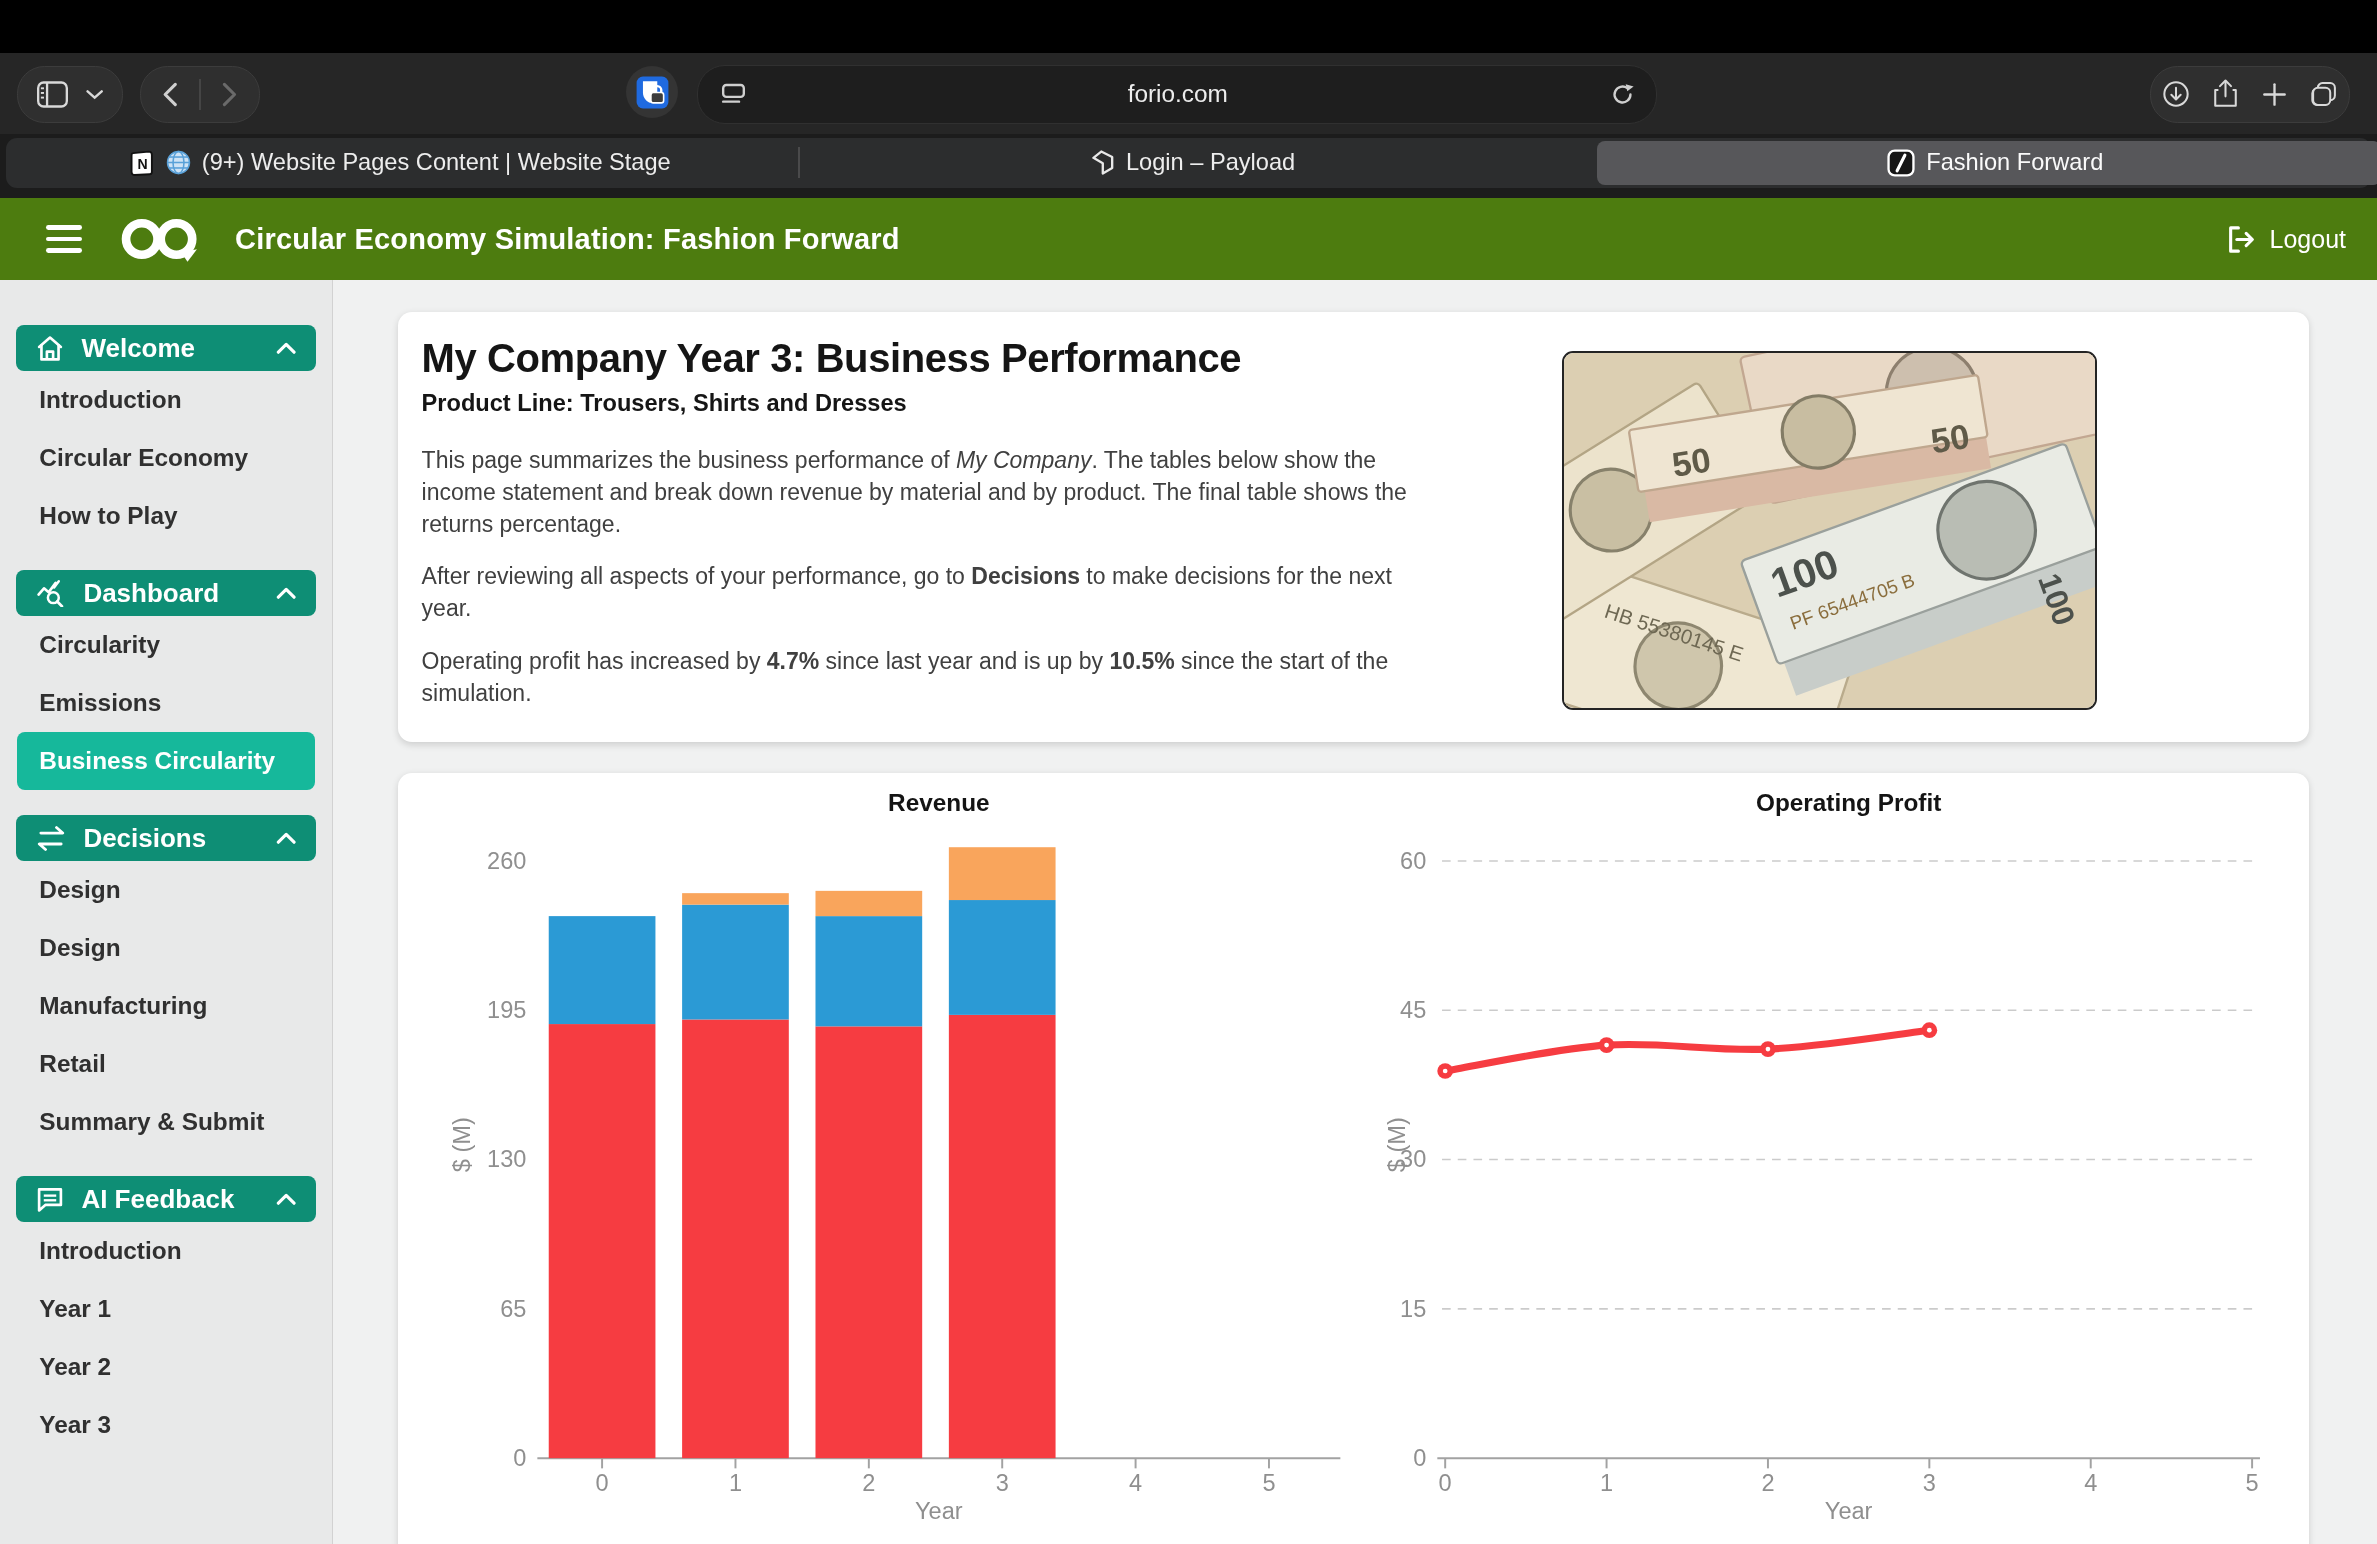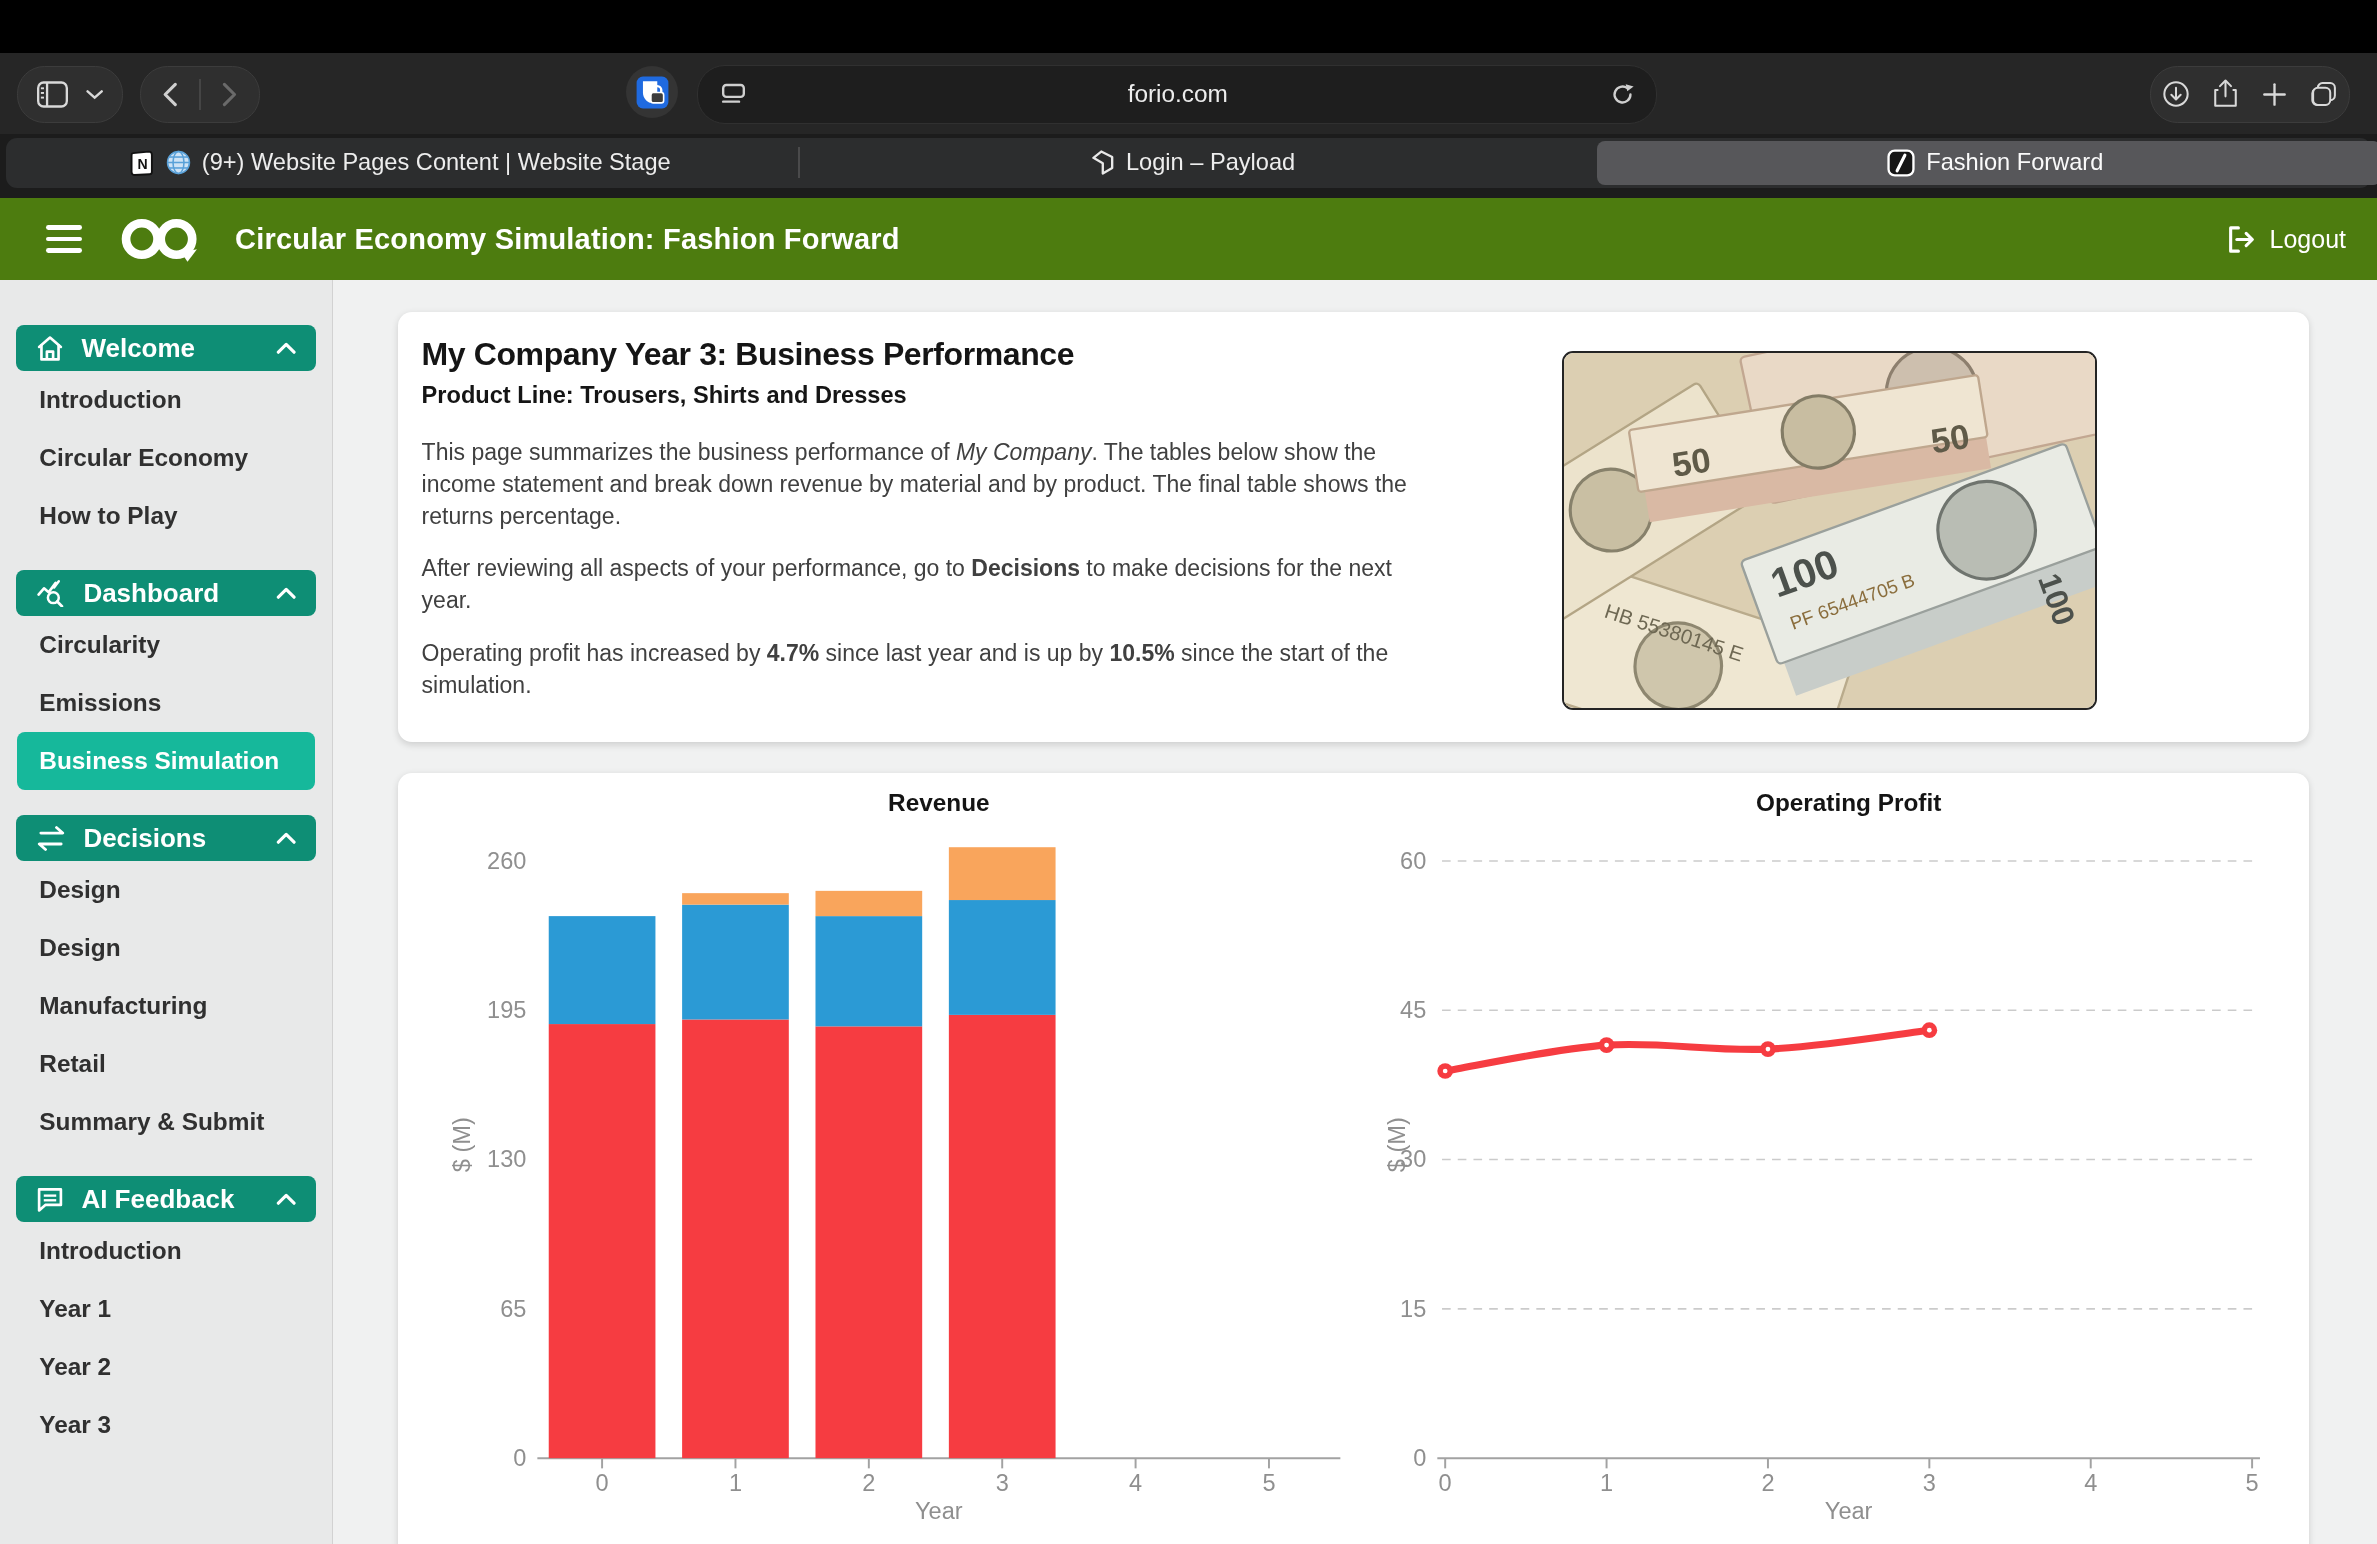--- a/index.html
+++ b/index.html
@@ -46,21 +46,21 @@
   .sidebar ul{list-style:none;margin:0;padding:0;}
   .sidebar li{height:58px;display:flex;align-items:center;margin:0 17.3px;padding-left:22px;border-radius:7.9px;
     font-size:24.4px;font-weight:700;color:#303030;cursor:pointer;}
   .sidebar li.active{background:#16b89b;color:#fff;}
   
   .main{flex:1;padding:32px 0 0 65px;box-sizing:border-box;overflow:hidden;}
   .card{width:1911px;background:#fff;border-radius:14px;box-shadow:0 2.4px 7.9px rgba(0,0,0,.14);
     box-sizing:border-box;position:relative;}
   .intro-card{height:430px;padding:23.6px 0 0 23.6px;}
   .charts-card{margin-top:31px;height:833px;padding:11px 0 0 26px;}
-  .intro-card h1{margin:0;font-size:32px;font-weight:800;color:#151515;letter-spacing:-0.4px;}
+  .intro-card h1{margin:0;font-size:40px;font-weight:800;color:#151515;letter-spacing:-0.4px;}
   .intro-card h2{margin:9.4px 0 0 0;font-size:23.6px;font-weight:700;color:#151515;}
   .intro-card p{margin:20.4px 0 0 0;width:989px;font-size:23px;line-height:32px;color:#404040;}
   .intro-card p:first-of-type{margin-top:27px;}
   .photo-frame{position:absolute;left:1164px;top:39px;width:531px;height:355px;border:2.4px solid #242424;
     border-radius:11px;overflow:hidden;}
   .charts-row{display:flex;}
   .chart-box{position:relative;}
   svg text{font-family:"Liberation Sans", sans-serif;}
   .ico{display:flex;align-items:center;justify-content:center;}
 </style>
@@ -265,21 +265,21 @@
         <span>Dashboard</span>
         <span class="chev">
           <svg width="20.4" height="12.6" viewBox="0 0 26 16">
               <polyline points="3,13 13,3 23,13" fill="none" stroke="#fff" stroke-width="4" stroke-linecap="round" stroke-linejoin="round"></polyline>
             </svg>
         </span>
       </div>
       <ul>
         <li>Circularity</li>
         <li>Emissions</li>
-        <li class="active">Business Simulation</li>
+        <li class="active">Business Circularity</li>
       </ul>
     </div>
 
     <div class="side-section">
       <div class="sec-head">
         <span class="sec-icon">
           <svg width="30" height="25" viewBox="0 0 38 32">
               <polyline points="26,2 34,9 6,9" fill="none" stroke="#fff" stroke-width="3.6" stroke-linecap="round" stroke-linejoin="round"></polyline>
               <polyline points="12,30 4,23 32,23" fill="none" stroke="#fff" stroke-width="3.6" stroke-linecap="round" stroke-linejoin="round"></polyline>
             </svg>

